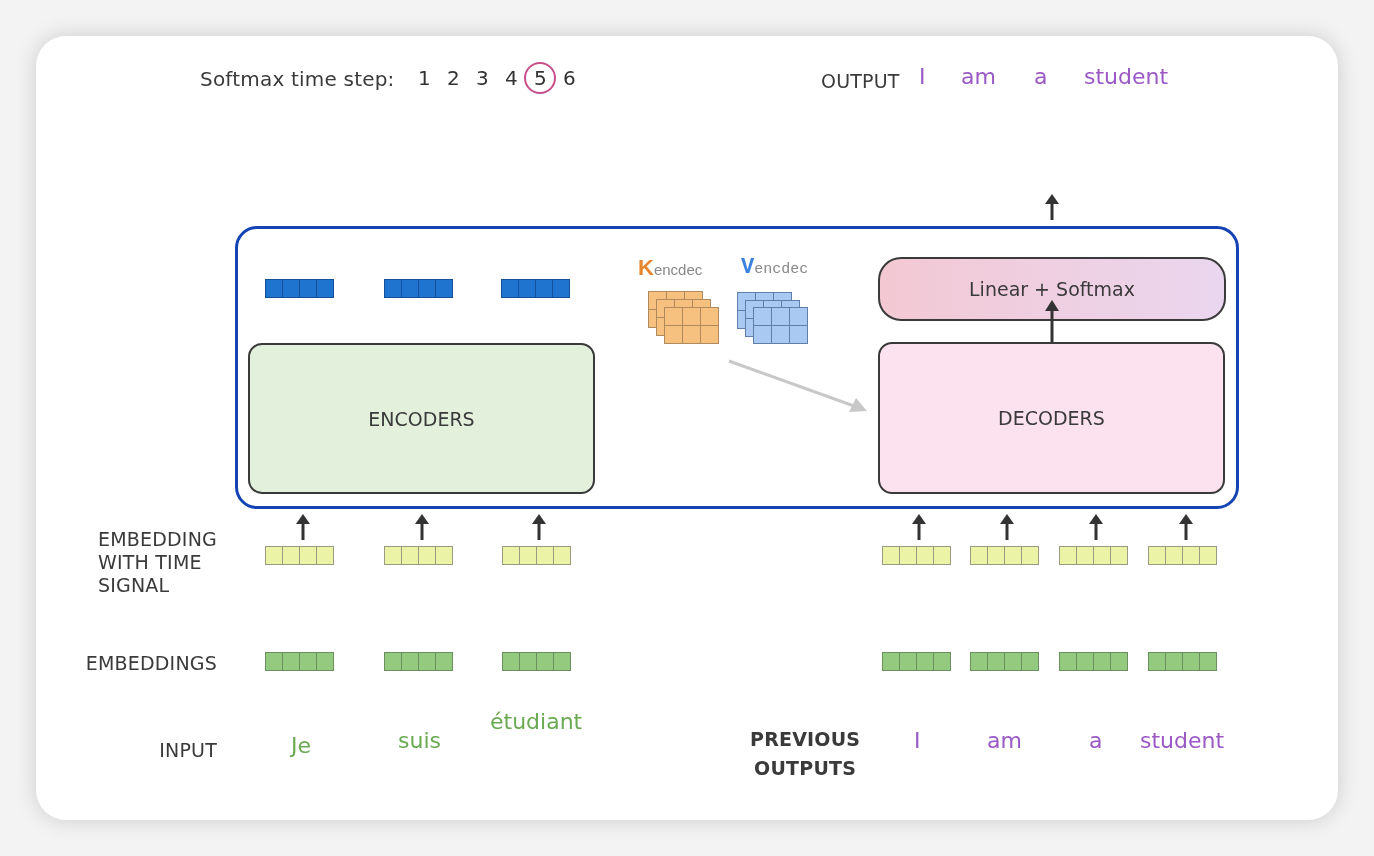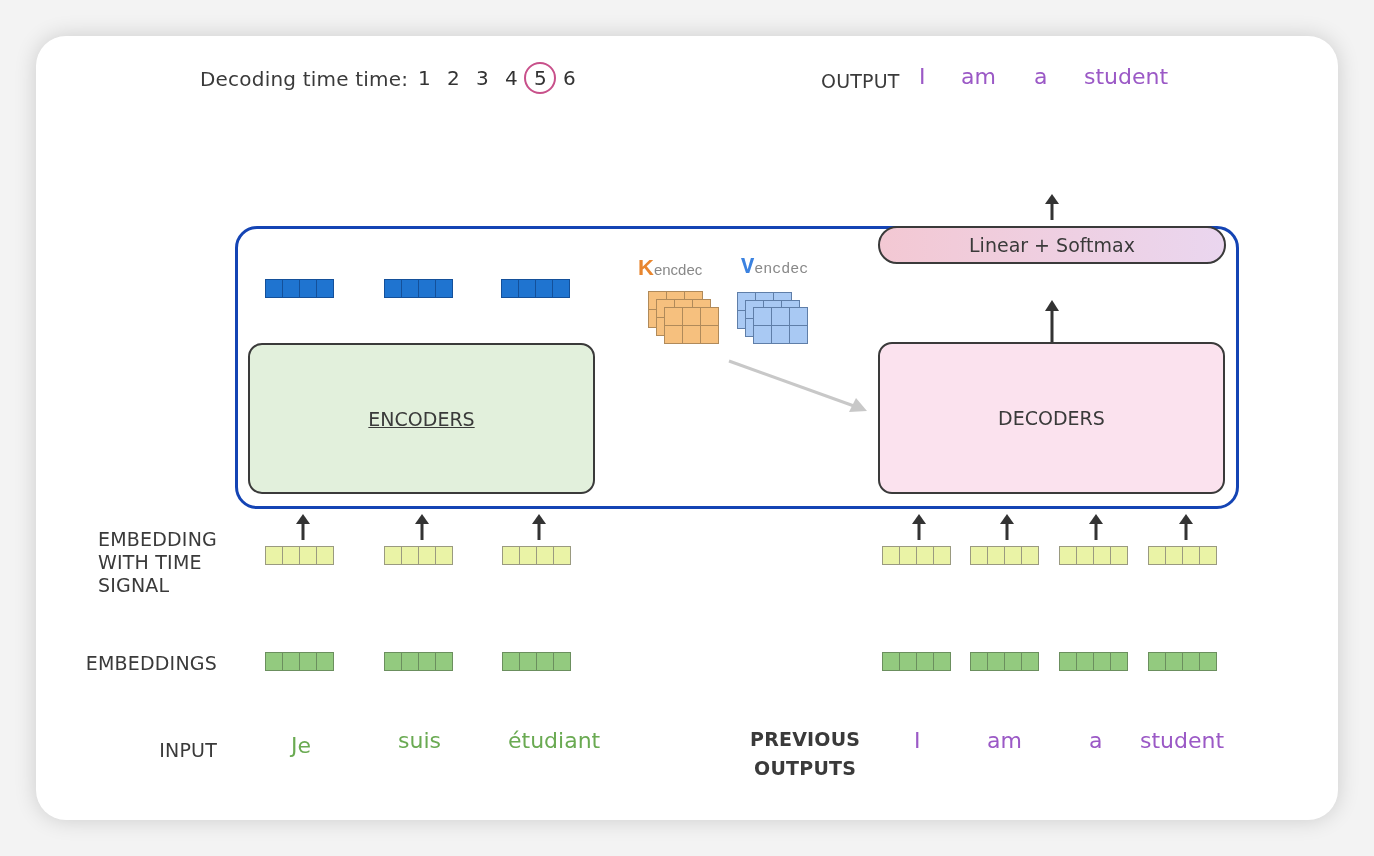--- a/index.html
+++ b/index.html
@@ -22,24 +22,24 @@
   .in-word { color: #6aaa52; font-size: 22px; white-space: nowrap; }
   .stack-box {
     position: absolute; left: 235px; top: 226px; width: 1004px; height: 283px;
     border: 3px solid #1444b4; border-radius: 22px;
   }
   .block {
     position: absolute; border: 2.5px solid #3a3a3a; border-radius: 14px;
     display: flex; align-items: center; justify-content: center;
     font-size: 19px; color: #3a3a3a;
   }
-  .enc { left: 248px; top: 343px; width: 347px; height: 151px; background: #e2f0dc; text-decoration: underline; }
+  .enc { left: 248px; top: 343px; width: 347px; height: 151px; background: #e2f0dc; }
   .dec { left: 878px; top: 342px; width: 347px; height: 152px; background: #fbe2ee; }
   .softmax {
-    position: absolute; left: 878px; top: 226px; width: 348px; height: 38px;
+    position: absolute; left: 878px; top: 257px; width: 348px; height: 64px;
     border: 2.5px solid #3a3a3a; border-radius: 23px;
     background: linear-gradient(90deg, #f3c8d3 0%, #ead6ef 100%);
     display: flex; align-items: center; justify-content: center;
     font-size: 19px; color: #3a3a3a;
   }
   .vec { position: absolute; display: flex; height: 19px; }
   .vec .cell { width: 18px; height: 19px; border: 1px solid; margin-left: -1px; }
   .vec .cell:first-child { margin-left: 0; }
   .vec.blue .cell { background: #1f74d0; border-color: #14509a; }
   .vec.yellow .cell { background: #eaf3a6; border-color: #9a9a80; }
@@ -50,21 +50,21 @@
   .grid3x2 { position: absolute; display: grid; grid-template-columns: repeat(3, 1fr); grid-template-rows: repeat(2, 1fr); }
   .grid3x2 span { border: 1px solid; margin: -0.5px; }
   .kgrid span { background: #f6c07e; border-color: #b08a5a; }
   .vgrid span { background: #a9c9f3; border-color: #5f7ea8; }
 </style>
 </head>
 <body>
 
 <div class="card"></div>
 
-<div class="abs lbl" style="left:200px; top:67px; font-size:20px;">Decoding time time:</div>
+<div class="abs lbl" style="left:200px; top:67px; font-size:20px;">Softmax time step:</div>
 <div class="abs step" style="left:418px; top:66px;">1</div>
 <div class="abs step" style="left:447px; top:66px;">2</div>
 <div class="abs step" style="left:476px; top:66px;">3</div>
 <div class="abs step" style="left:505px; top:66px;">4</div>
 <div class="circle5"></div>
 <div class="abs step" style="left:534px; top:66px;">5</div>
 <div class="abs step" style="left:563px; top:66px;">6</div>
 
 <div class="abs lbl" style="left:777px; top:70px;margin-left:44px;">OUTPUT</div>
 <div class="abs out-word" style="left:919px; top:64px;">I</div>
@@ -298,18 +298,18 @@
   </div>
 <div class="vec green" style="left:1148px; top:652px;">
     <span class="cell"></span>
     <span class="cell"></span>
     <span class="cell"></span>
     <span class="cell"></span>
   </div>
 
 <div class="abs in-word" style="left:291px; top:733px;">Je</div>
 <div class="abs in-word" style="left:398px; top:728px;">suis</div>
-<div class="abs in-word" style="left:490px; top:728px;margin-left:18px;">étudiant</div>
+<div class="abs in-word" style="left:490px; top:709px;">étudiant</div>
 
 <div class="abs out-word" style="left:914px; top:728px;">I</div>
 <div class="abs out-word" style="left:987px; top:728px;">am</div>
 <div class="abs out-word" style="left:1089px; top:728px;">a</div>
 <div class="abs out-word" style="left:1140px; top:728px;">student</div>
 
 </body></html>

